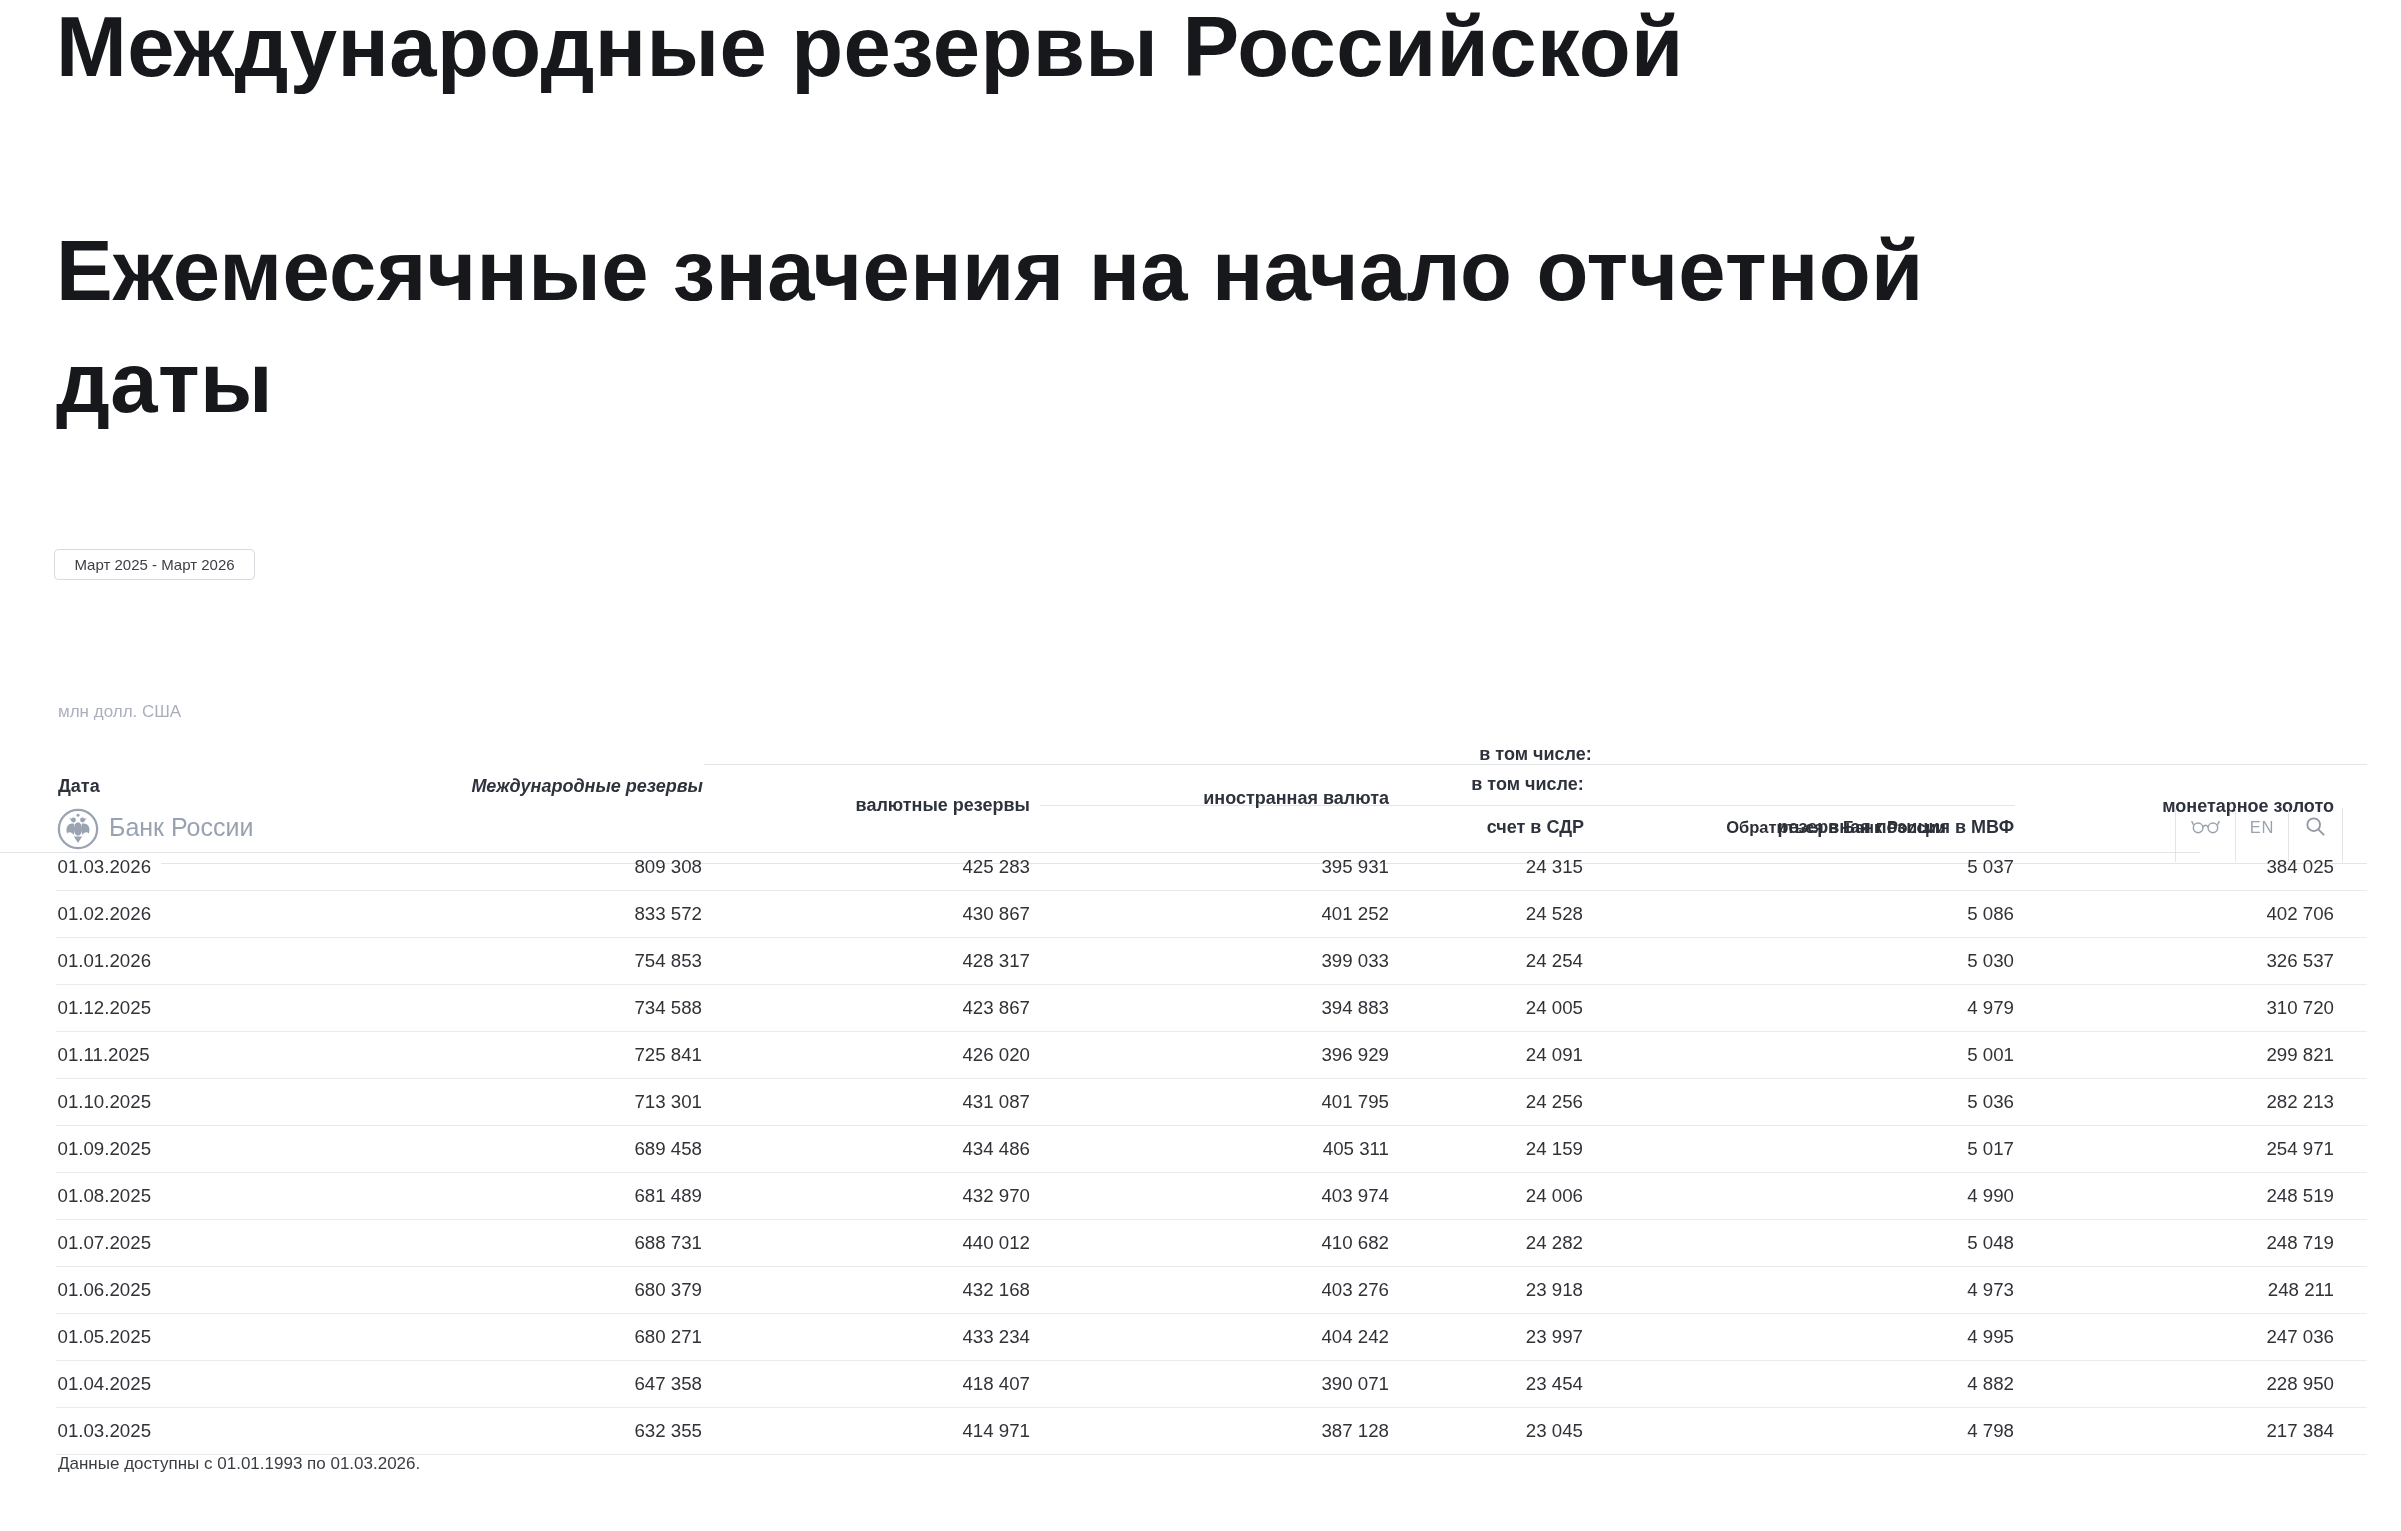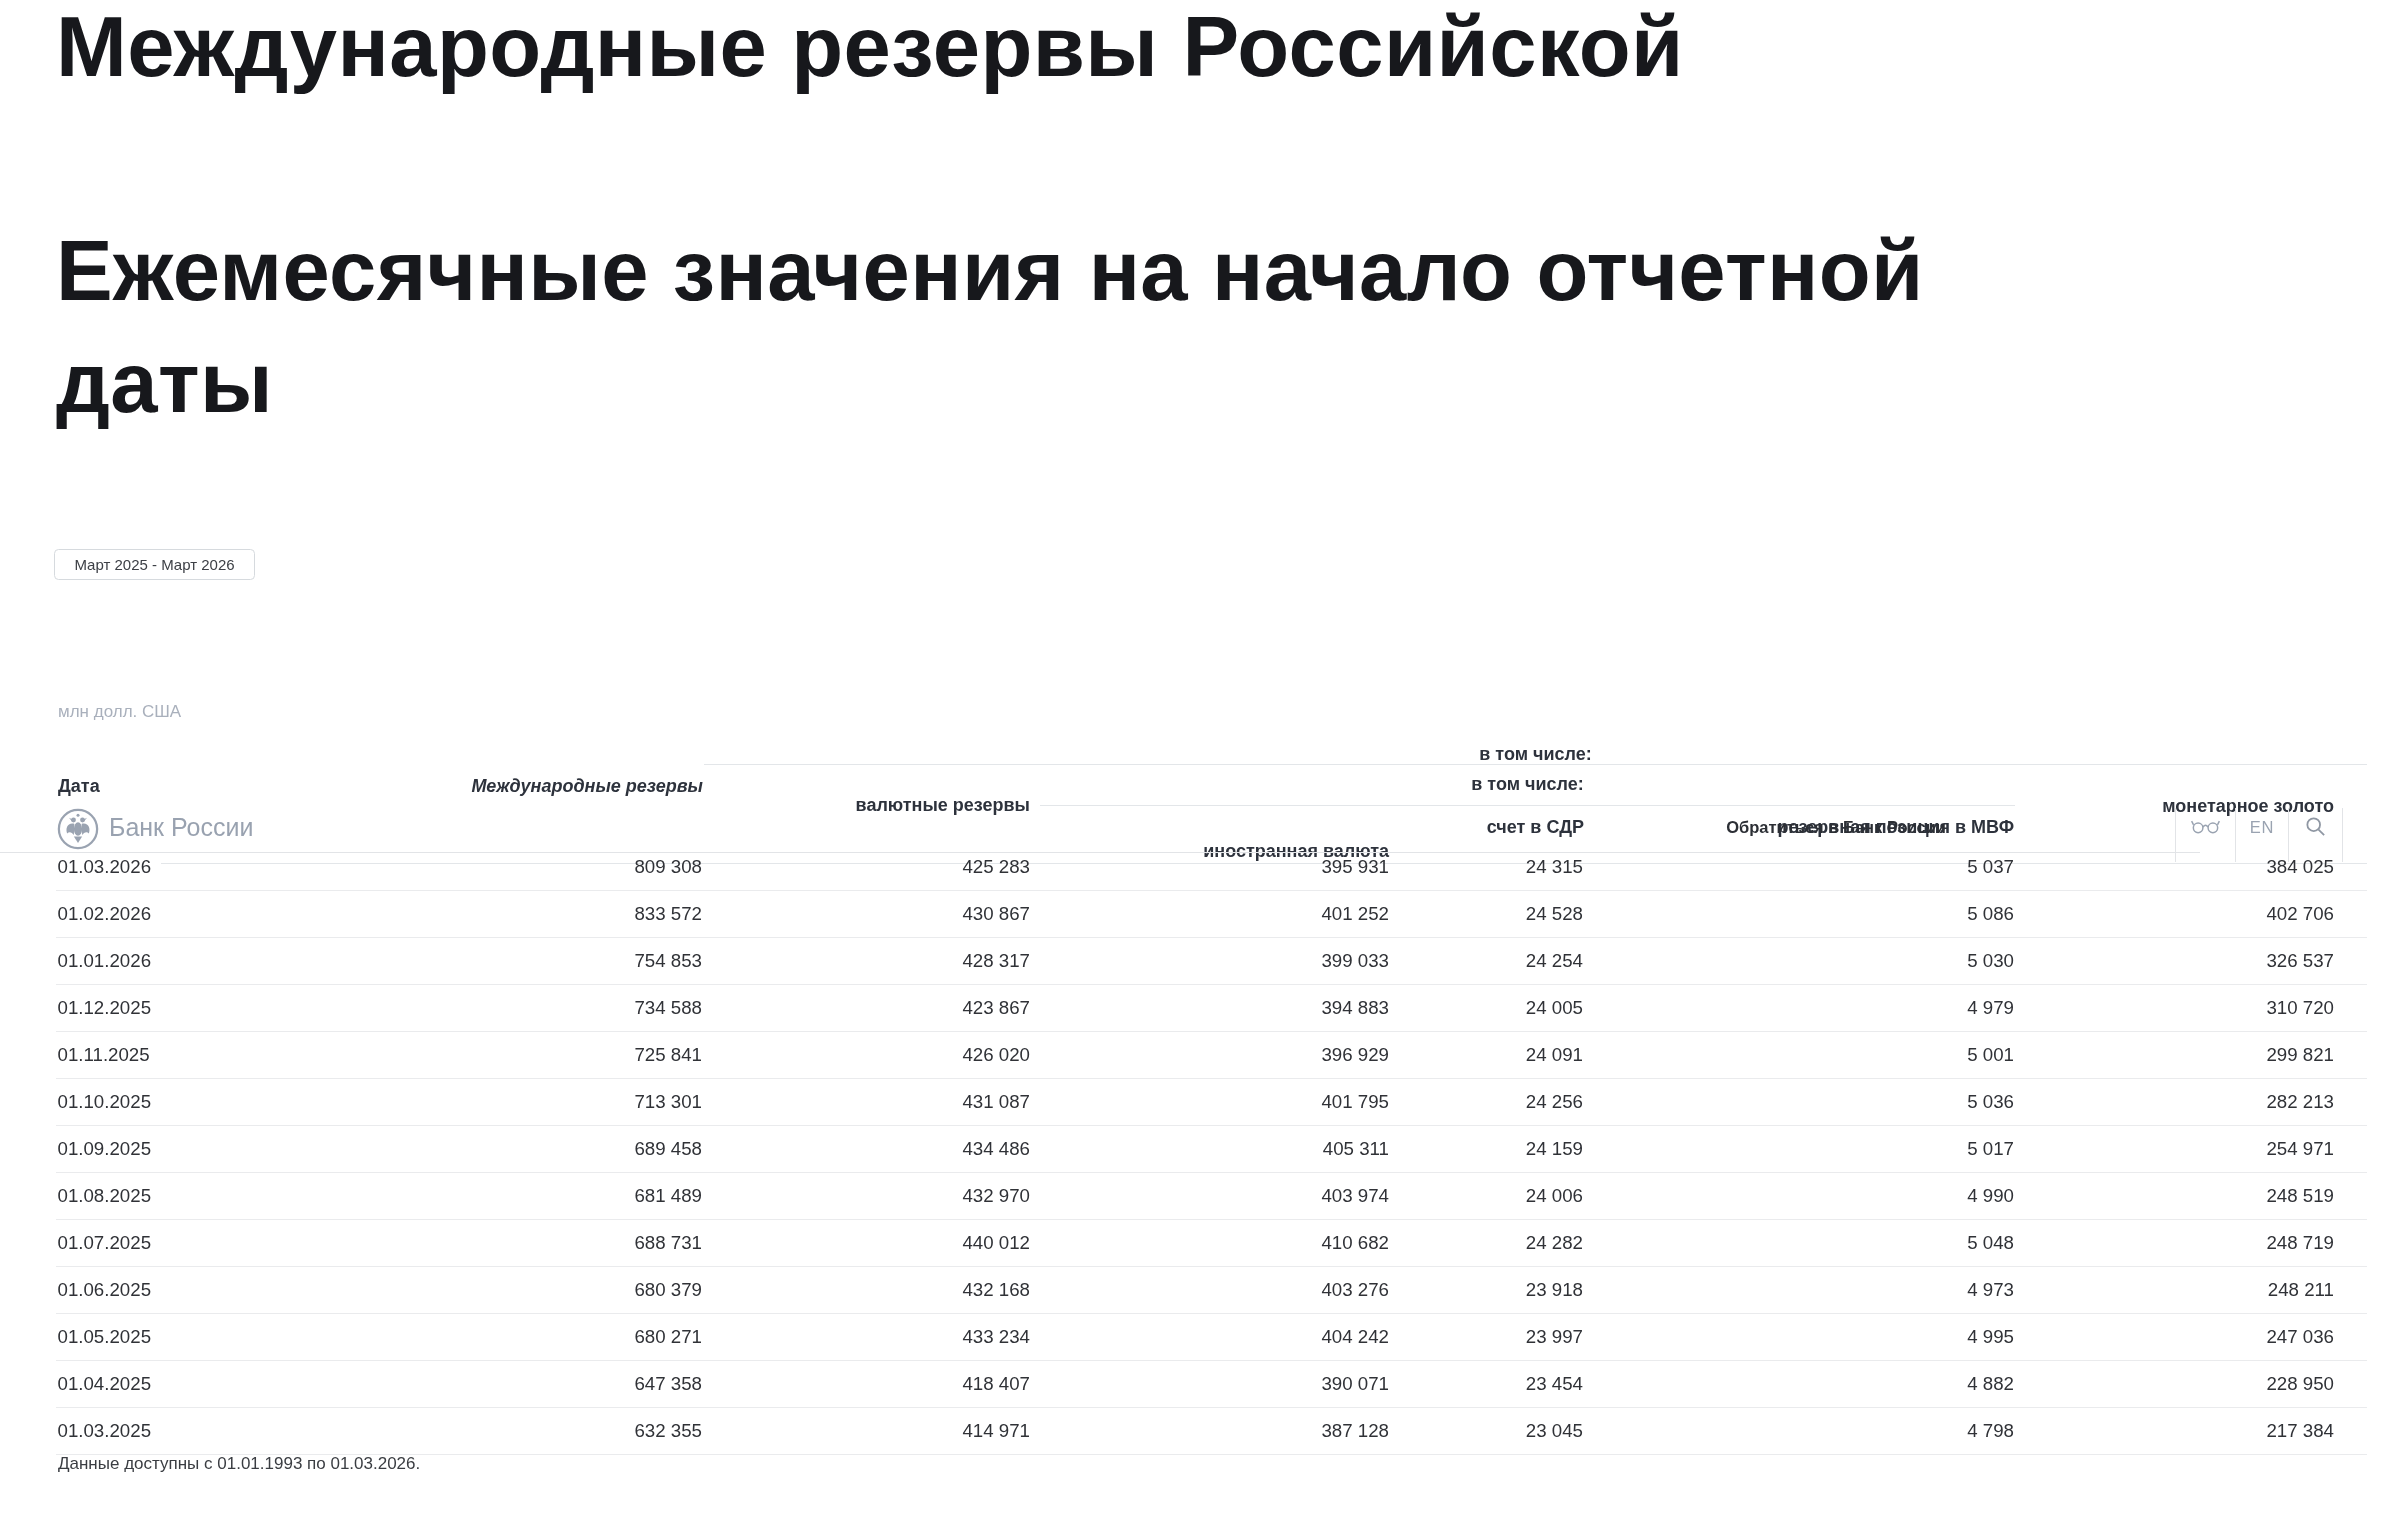--- a/index.html
+++ b/index.html
@@ -21,21 +21,21 @@
   
   .th{position:absolute;font-size:18px;font-weight:700;color:#2d323c;white-space:nowrap;}
   .th-inc1{left:704px;top:744px;width:1663px;text-align:center;}
   .hline1{position:absolute;left:704px;top:764px;width:1663px;height:0.7px;background:#e3e6e9;}
   .th-date{left:58px;top:776px;}
   .th-mr{right:1698px;top:776px;font-style:italic;}
   .th-inc2{left:1040px;top:774px;width:975px;text-align:center;}
   .hline2{position:absolute;left:1040px;top:805px;width:975px;height:0.7px;background:#e3e6e9;}
   .th-vr{right:1371px;top:795px;margin-left:12px;}
   .th-mz{right:67px;top:796px;}
-  .th-iv{right:1012px;top:841px;}
+  .th-iv{right:1012px;top:788px;}
   .th-sdr{right:817px;top:817px;}
   .th-rp{right:387px;top:817px;margin-left:12px;}
   .thead-border{position:absolute;left:161px;top:863px;width:2206px;height:0.7px;background:#e3e6e9;z-index:0;}
 
   
   .rows{position:absolute;left:56px;top:844px;width:2311px;z-index:2;}
   .row{display:grid;grid-template-columns:265px 381px 328px 359px 194px 431px 352px;
        height:46px;align-items:center;border-bottom:0.7px solid #eaebed;
        font-size:18.7px;color:#303237;}
   .cell{text-align:right;white-space:nowrap;}

